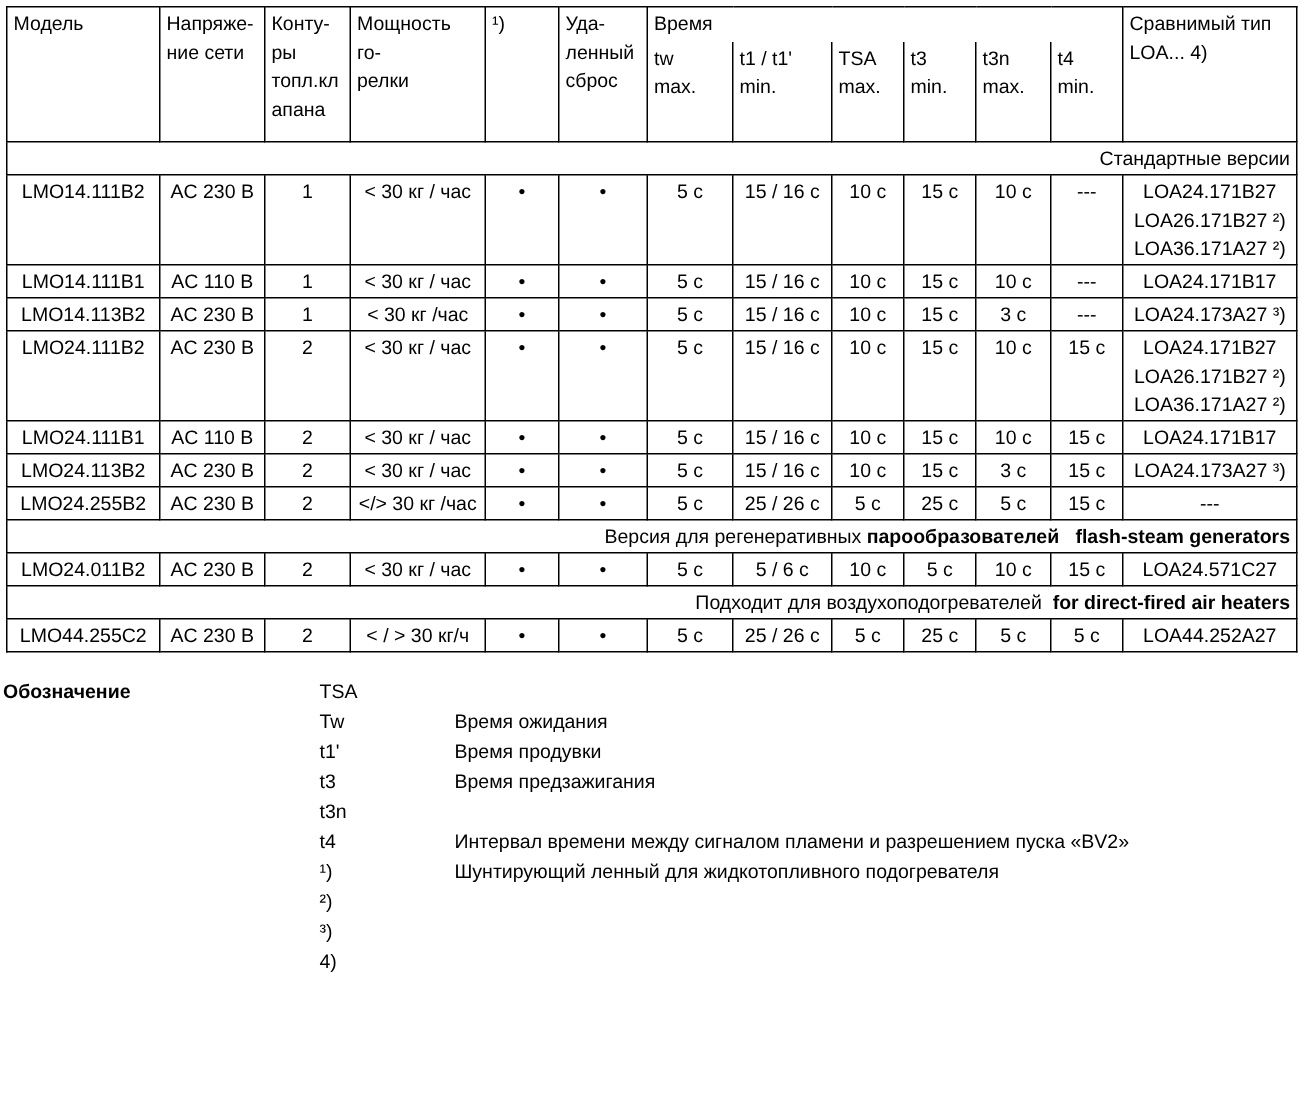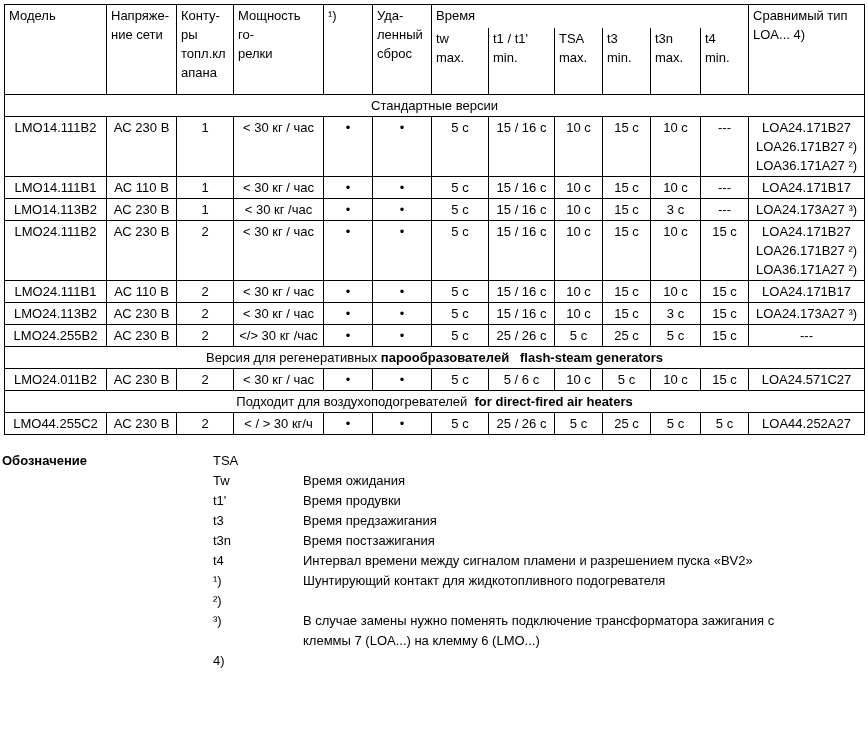--- a/index.html
+++ b/index.html
@@ -21,21 +21,21 @@
     overflow:hidden;
     font-weight:normal;
   }
   th{text-align:left;white-space:pre-line;}
   th.group{height:21px;border-bottom-style:hidden;}
   th.sub{height:64px;}
   td.c{text-align:center;}
   td.l{text-align:center;}
   .pre{white-space:pre-line;}
   tr.section-row td{
-    text-align:center;height:19px;
+    text-align:right;height:19px;
   }
   tr.section-row span{white-space:pre-wrap;}
   .bold{font-weight:bold;}
   
   .legend{
     display:flex;
     margin:16px 0 0 2px;
     line-height:20px;
   }
   .legend-label{width:211px;flex:0 0 211px;font-weight:bold;}
@@ -264,35 +264,32 @@
     <div class="legend-item">
       <div class="legend-term">t1'</div>
       <div class="legend-desc">Время продувки</div>
     </div>
     <div class="legend-item">
       <div class="legend-term">t3</div>
       <div class="legend-desc">Время предзажигания</div>
     </div>
     <div class="legend-item">
       <div class="legend-term">t3n</div>
-      <div class="legend-desc">Время постзажигания</div>
     </div>
     <div class="legend-item">
       <div class="legend-term">t4</div>
       <div class="legend-desc">Интервал времени между сигналом пламени и разрешением пуска «BV2»</div>
     </div>
     <div class="legend-item">
       <div class="legend-term">¹)</div>
-      <div class="legend-desc">Шунтирующий контакт для жидкотопливного подогревателя</div>
+      <div class="legend-desc">Шунтирующий ленный для жидкотопливного подогревателя</div>
     </div>
     <div class="legend-item">
       <div class="legend-term">²)</div>
     </div>
     <div class="legend-item">
       <div class="legend-term">³)</div>
-      <div class="legend-desc">В случае замены нужно поменять подключение трансформатора зажигания  с
-клеммы 7 (LOA...) на клемму 6 (LMO...)</div>
     </div>
     <div class="legend-item">
       <div class="legend-term">4)</div>
     </div>
   </div>
 </div>
 
 </body></html>

